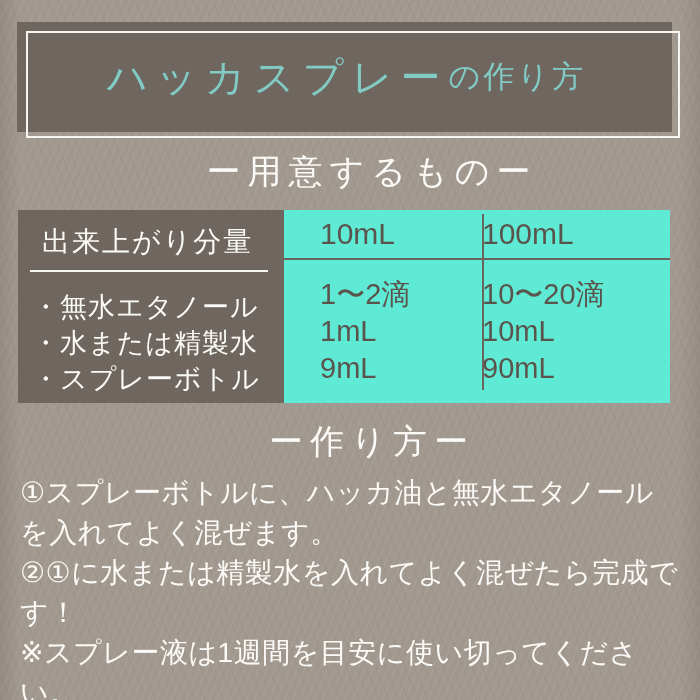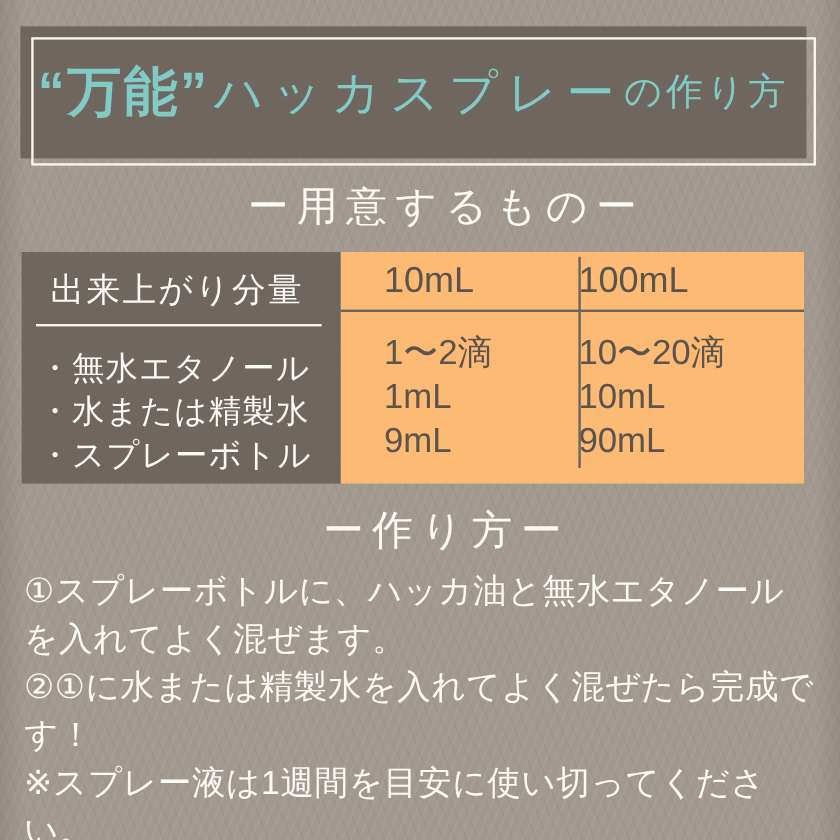--- a/index.html
+++ b/index.html
@@ -78,21 +78,21 @@
   .ingredient-list { margin-top: 17px; padding-left: 14px; list-style: none; }
   .ingredient-list li {
     font-size: 27px;
     line-height: 36px;
     letter-spacing: 1px;
     white-space: nowrap;
   }
   .col-right {
     position: relative;
     flex: 1;
-    background: #fdba74;
+    background: #5eead4;
     color: #5b544d;
   }
   .v-divider {
     position: absolute;
     left: 198px;
     top: 4px;
     width: 2px;
     height: 176px;
     background: #6b645c;
   }
@@ -112,21 +112,20 @@
     color: #fbfaf7;
   }
   .steps p { margin: 0; }
 </style>
 </head>
 <body>
 
 <div class="title-bar">
   <div class="title-frame"></div>
   <div class="title-text">
-    <span class="t-part1">“万能”</span>
     <span class="t-part2">ハッカスプレー</span>
     <span class="t-part3">の作り方</span>
   </div>
 </div>
 
 <div class="section-heading heading-prepare">ー用意するものー</div>
 
 <div class="table">
   <div class="col-left">
     <div class="corner-label">出来上がり分量</div>

